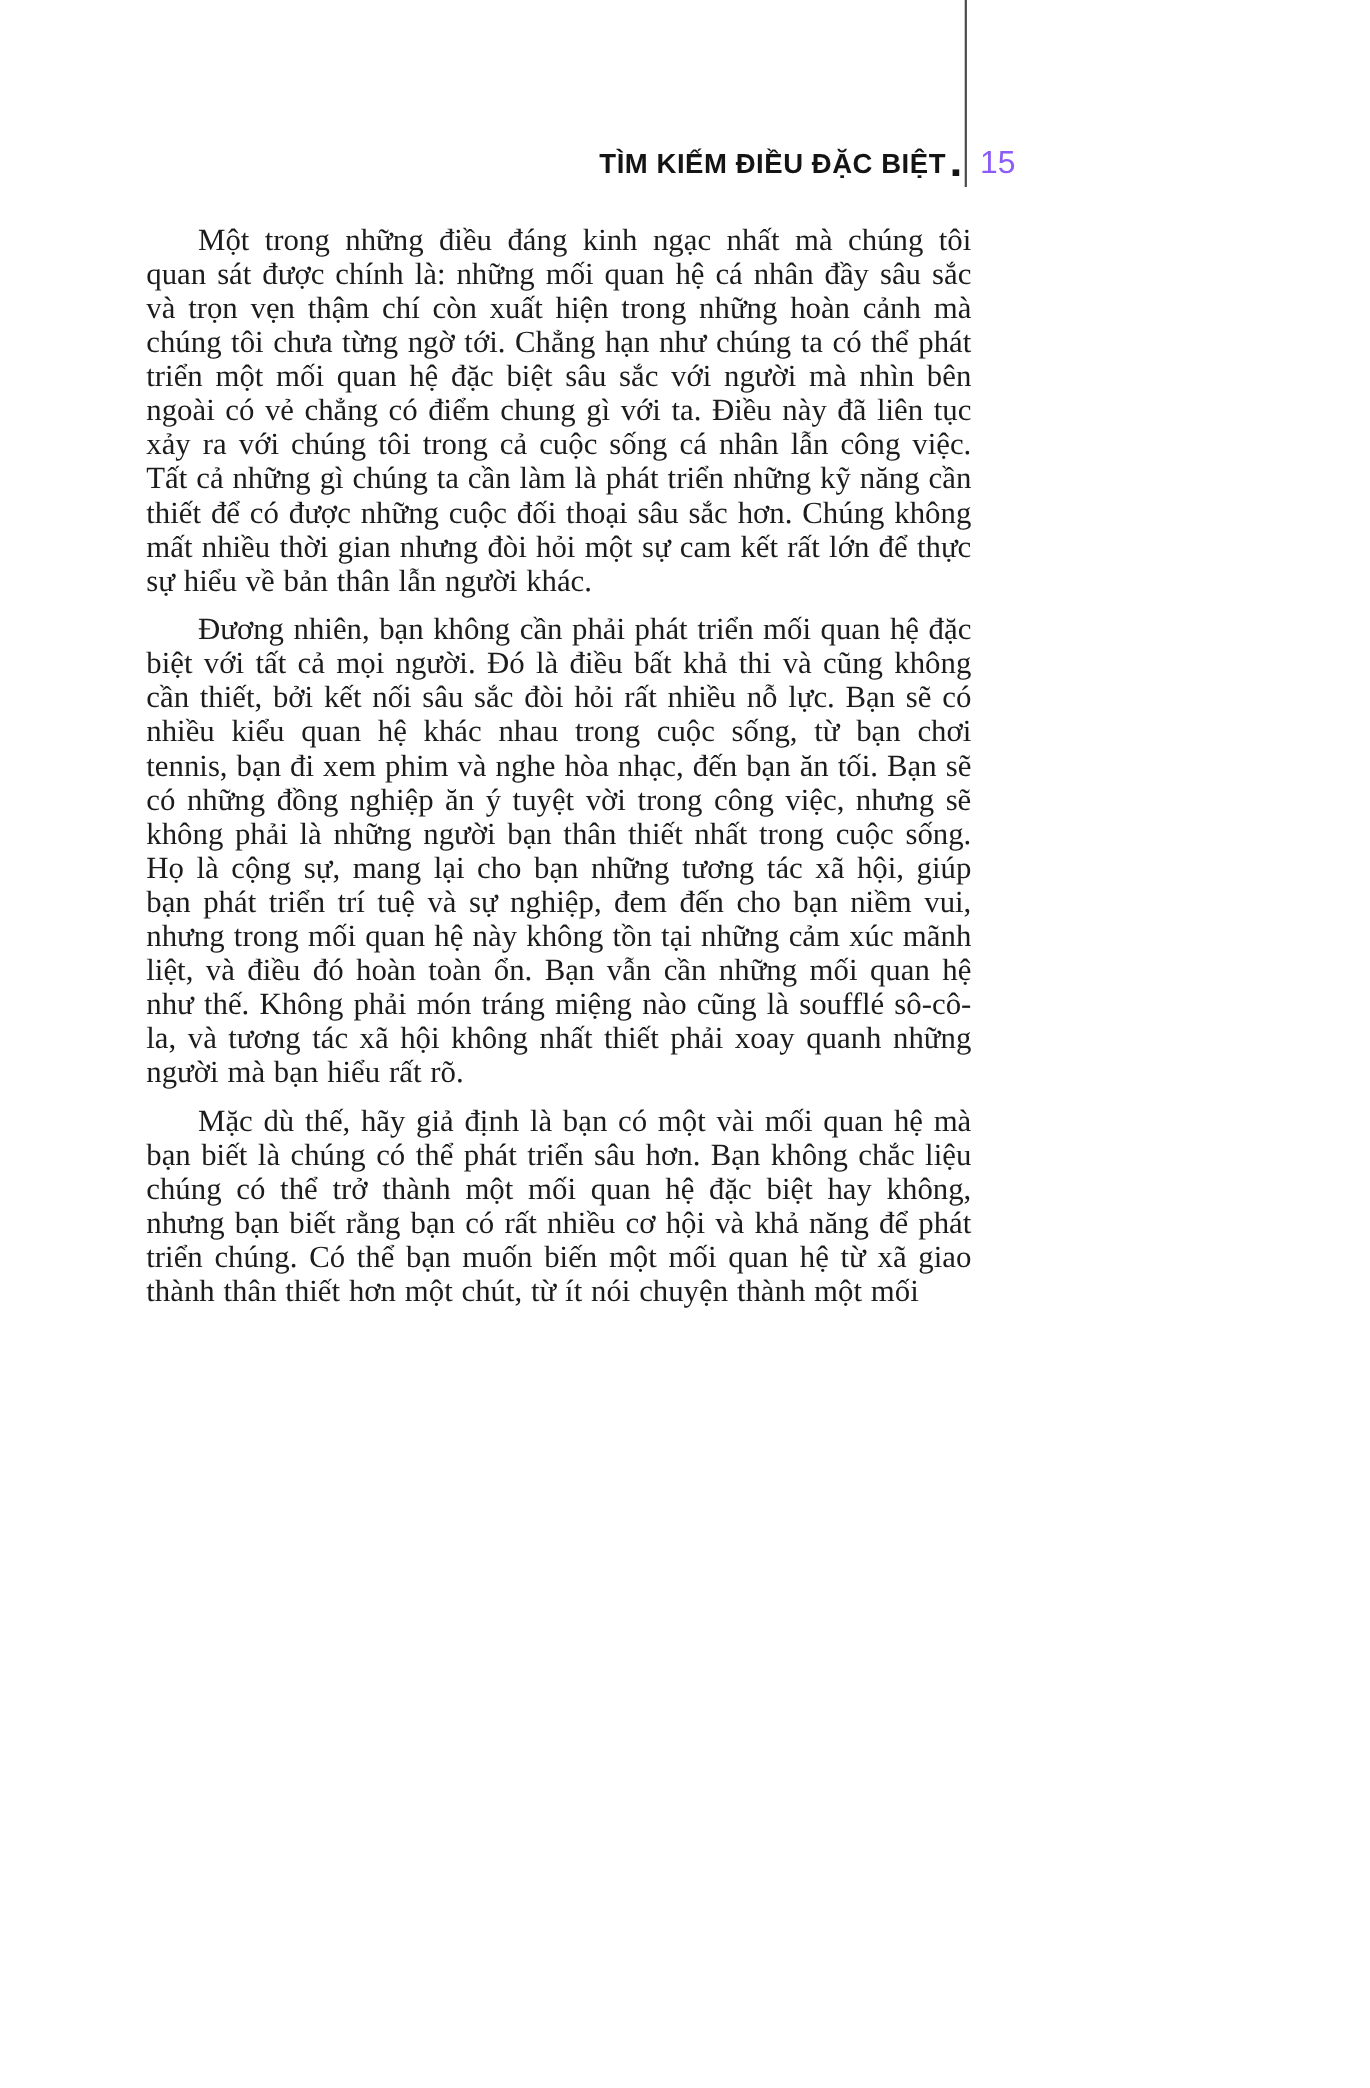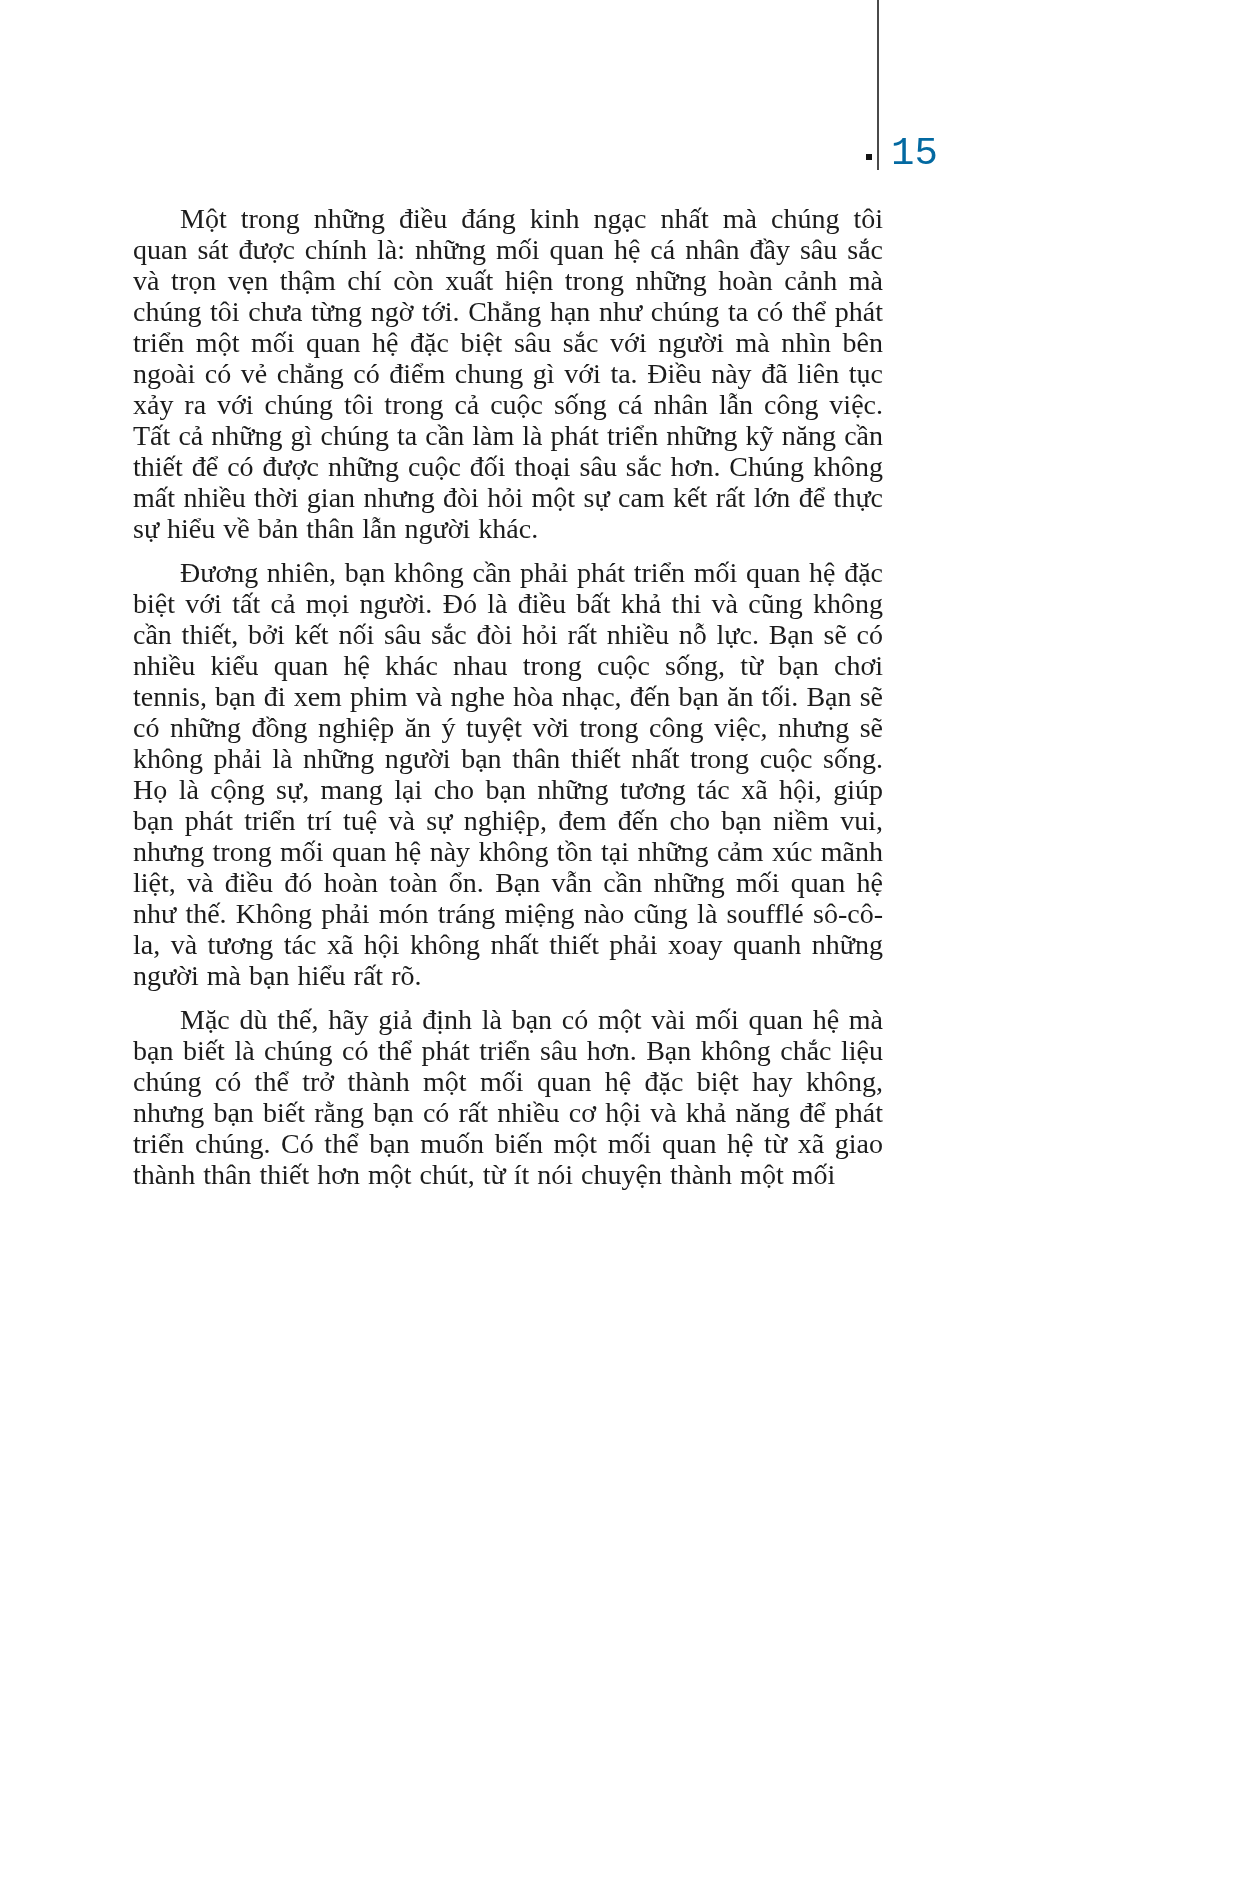--- a/index.html
+++ b/index.html
@@ -52,24 +52,24 @@
     top: 21px;
     left: 866px;
     width: 6px;
     height: 6px;
     background: #141414;
   }
   .page-number {
     position: absolute;
     top: -1px;
     left: 891px;
-    font-family: Liberation Mono, monospace;
-    font-size: 39px;
+    font-family: Liberation Sans, sans-serif;
+    font-size: 29px;
     font-weight: normal;
-    color: #0369a1;
+    color: #8b5cf6;
   }
 
   
   .body-text {
     position: absolute;
     top: 203px;
     left: 133px;
     width: 750px;
   }
   .body-text p {
@@ -83,20 +83,21 @@
   }
 </style>
 </head>
 <body>
 
 <div class="page">
 
   <div class="vrule"></div>
 
   <div class="header">
+    <div class="running-title">TÌM KIẾM ĐIỀU ĐẶC BIỆT</div>
     <div class="sep-dot"></div>
     <div class="page-number">15</div>
   </div>
 
   <div class="body-text">
     <p>Một trong những điều đáng kinh ngạc nhất mà chúng tôi quan sát được chính là: những mối quan hệ cá nhân đầy sâu sắc và trọn vẹn thậm chí còn xuất hiện trong những hoàn cảnh mà chúng tôi chưa từng ngờ tới. Chẳng hạn như chúng ta có thể phát triển một mối quan hệ đặc biệt sâu sắc với người mà nhìn bên ngoài có vẻ chẳng có điểm chung gì với ta. Điều này đã liên tục xảy ra với chúng tôi trong cả cuộc sống cá nhân lẫn công việc. Tất cả những gì chúng ta cần làm là phát triển những kỹ năng cần thiết để có được những cuộc đối thoại sâu sắc hơn. Chúng không mất nhiều thời gian nhưng đòi hỏi một sự cam kết rất lớn để thực sự hiểu về bản thân lẫn người khác.</p>
     <p>Đương nhiên, bạn không cần phải phát triển mối quan hệ đặc biệt với tất cả mọi người. Đó là điều bất khả thi và cũng không cần thiết, bởi kết nối sâu sắc đòi hỏi rất nhiều nỗ lực. Bạn sẽ có nhiều kiểu quan hệ khác nhau trong cuộc sống, từ bạn chơi tennis, bạn đi xem phim và nghe hòa nhạc, đến bạn ăn tối. Bạn sẽ có những đồng nghiệp ăn ý tuyệt vời trong công việc, nhưng sẽ không phải là những người bạn thân thiết nhất trong cuộc sống. Họ là cộng sự, mang lại cho bạn những tương tác xã hội, giúp bạn phát triển trí tuệ và sự nghiệp, đem đến cho bạn niềm vui, nhưng trong mối quan hệ này không tồn tại những cảm xúc mãnh liệt, và điều đó hoàn toàn ổn. Bạn vẫn cần những mối quan hệ như thế. Không phải món tráng miệng nào cũng là soufflé sô-cô-la, và tương tác xã hội không nhất thiết phải xoay quanh những người mà bạn hiểu rất rõ.</p>
     <p>Mặc dù thế, hãy giả định là bạn có một vài mối quan hệ mà bạn biết là chúng có thể phát triển sâu hơn. Bạn không chắc liệu chúng có thể trở thành một mối quan hệ đặc biệt hay không, nhưng bạn biết rằng bạn có rất nhiều cơ hội và khả năng để phát triển chúng. Có thể bạn muốn biến một mối quan hệ từ xã giao thành thân thiết hơn một chút, từ ít nói chuyện thành một mối</p>
   </div>
 

